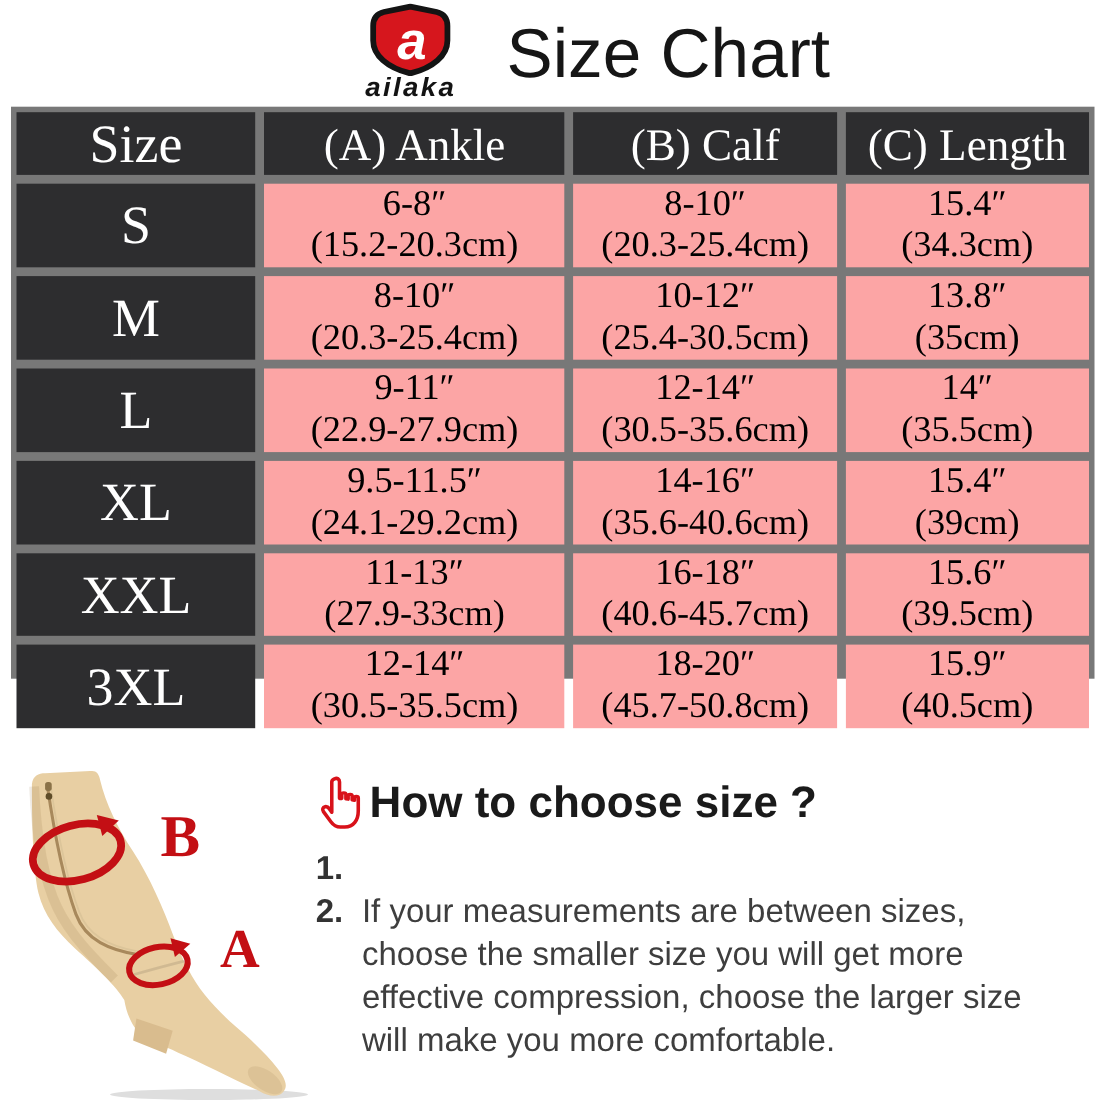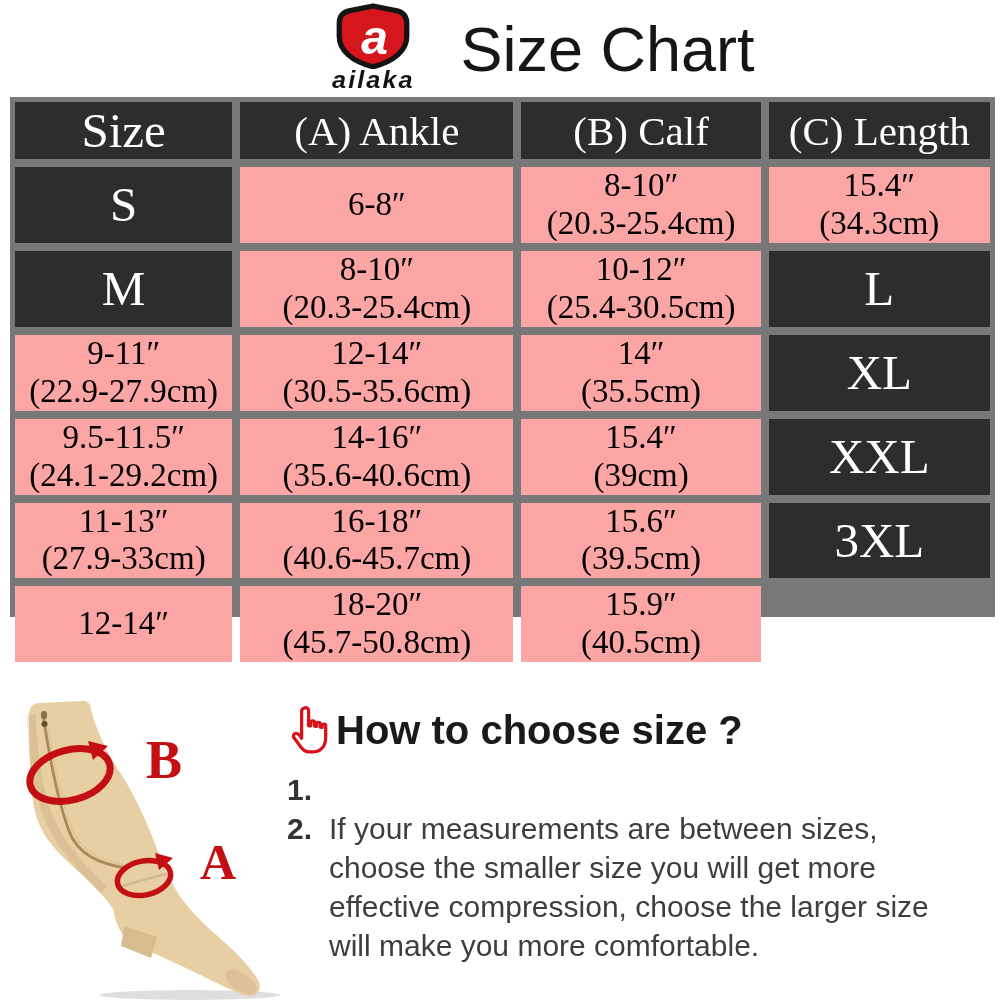--- a/index.html
+++ b/index.html
@@ -64,39 +64,44 @@
 
   <div class="tbl">
     <div class="cell dark hd hd-size">Size</div>
     <div class="cell dark hd">(A) Ankle</div>
     <div class="cell dark hd">(B) Calf</div>
     <div class="cell dark hd">(C) Length</div>
 
     <div class="cell dark lbl">S</div>
     <div class="cell lt">
       <span>6-8″</span>
+      <span>(15.2-20.3cm)</span>
     </div>
     <div class="cell lt">
       <span>8-10″</span>
       <span>(20.3-25.4cm)</span>
     </div>
     <div class="cell lt">
       <span>15.4″</span>
       <span>(34.3cm)</span>
     </div>
 
     <div class="cell dark lbl">M</div>
     <div class="cell lt">
       <span>8-10″</span>
       <span>(20.3-25.4cm)</span>
     </div>
     <div class="cell lt">
       <span>10-12″</span>
       <span>(25.4-30.5cm)</span>
     </div>
+    <div class="cell lt">
+      <span>13.8″</span>
+      <span>(35cm)</span>
+    </div>
 
     <div class="cell dark lbl">L</div>
     <div class="cell lt">
       <span>9-11″</span>
       <span>(22.9-27.9cm)</span>
     </div>
     <div class="cell lt">
       <span>12-14″</span>
       <span>(30.5-35.6cm)</span>
     </div>
@@ -129,20 +134,21 @@
       <span>(40.6-45.7cm)</span>
     </div>
     <div class="cell lt">
       <span>15.6″</span>
       <span>(39.5cm)</span>
     </div>
 
     <div class="cell dark lbl">3XL</div>
     <div class="cell lt">
       <span>12-14″</span>
+      <span>(30.5-35.5cm)</span>
     </div>
     <div class="cell lt">
       <span>18-20″</span>
       <span>(45.7-50.8cm)</span>
     </div>
     <div class="cell lt">
       <span>15.9″</span>
       <span>(40.5cm)</span>
     </div>
   </div>

